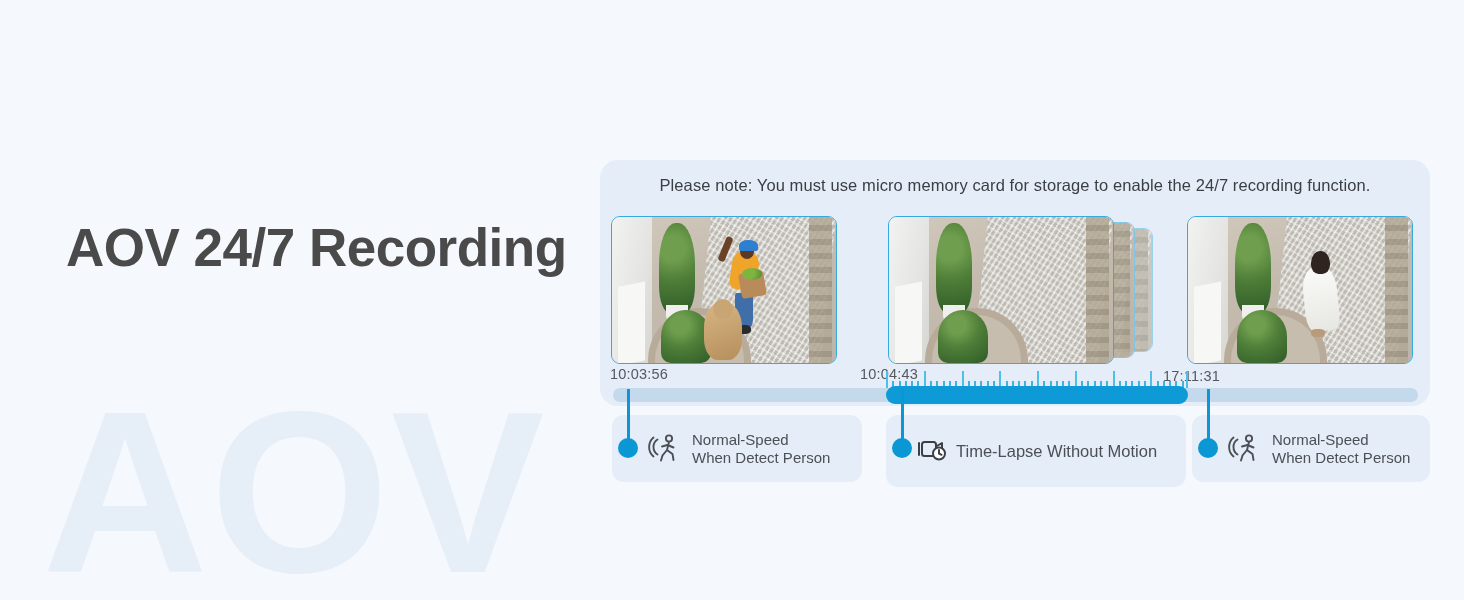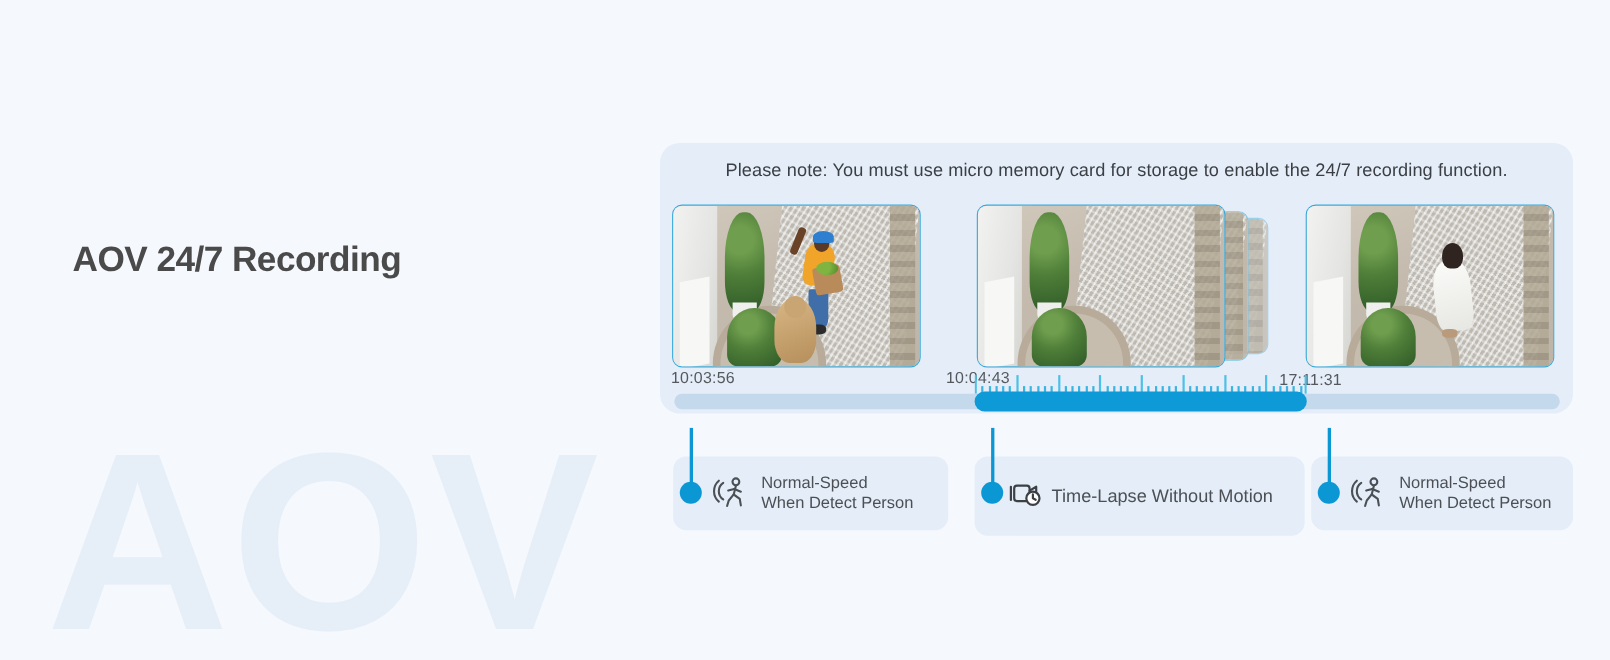--- a/index.html
+++ b/index.html
@@ -18,40 +18,40 @@
     font-size: 230px;
     font-weight: 700;
     letter-spacing: 2px;
     color: #e6eef8;
     line-height: 1;
     user-select: none;
     white-space: nowrap;
   }
   .left-block { position: absolute; left: 66px; top: 218px; width: 530px; }
   .headline {
-    font-size: 32px;
+    font-size: 53px;
     font-weight: 700;
     color: #4a4a4a;
     letter-spacing: -0.5px;
     line-height: 1.12;
     white-space: nowrap;
   }
   .subhead {
     margin-top: 36px;
     font-size: 24px;
     font-weight: 400;
     color: #5a5f63;
     line-height: 1.42;
     max-width: 460px;
   }
 
   
   .panel {
     position: absolute;
-    left: 600px; top: 130px;
+    left: 600px; top: 160px;
     width: 830px; height: 246px;
     background: #e4edf8;
     border-radius: 18px;
   }
   .note {
     position: absolute;
     left: 0; right: 0; top: 16px;
     text-align: center;
     font-size: 16.5px;
     color: #3b3f44;

